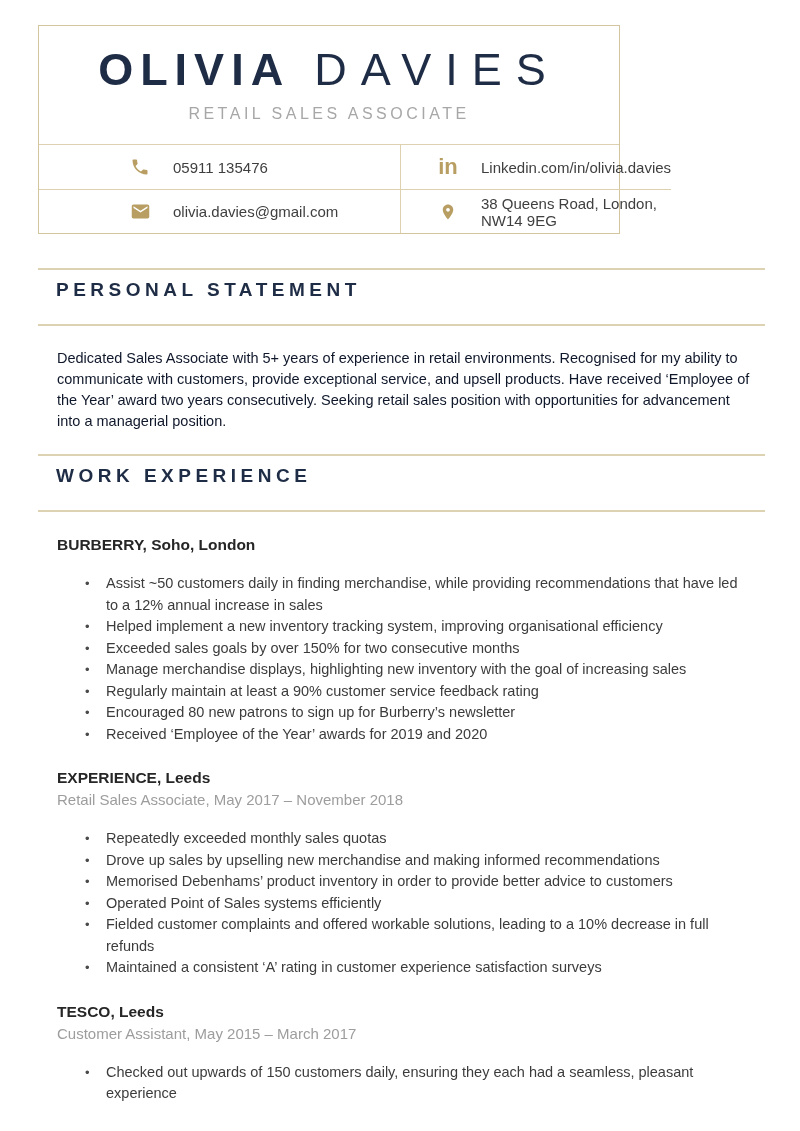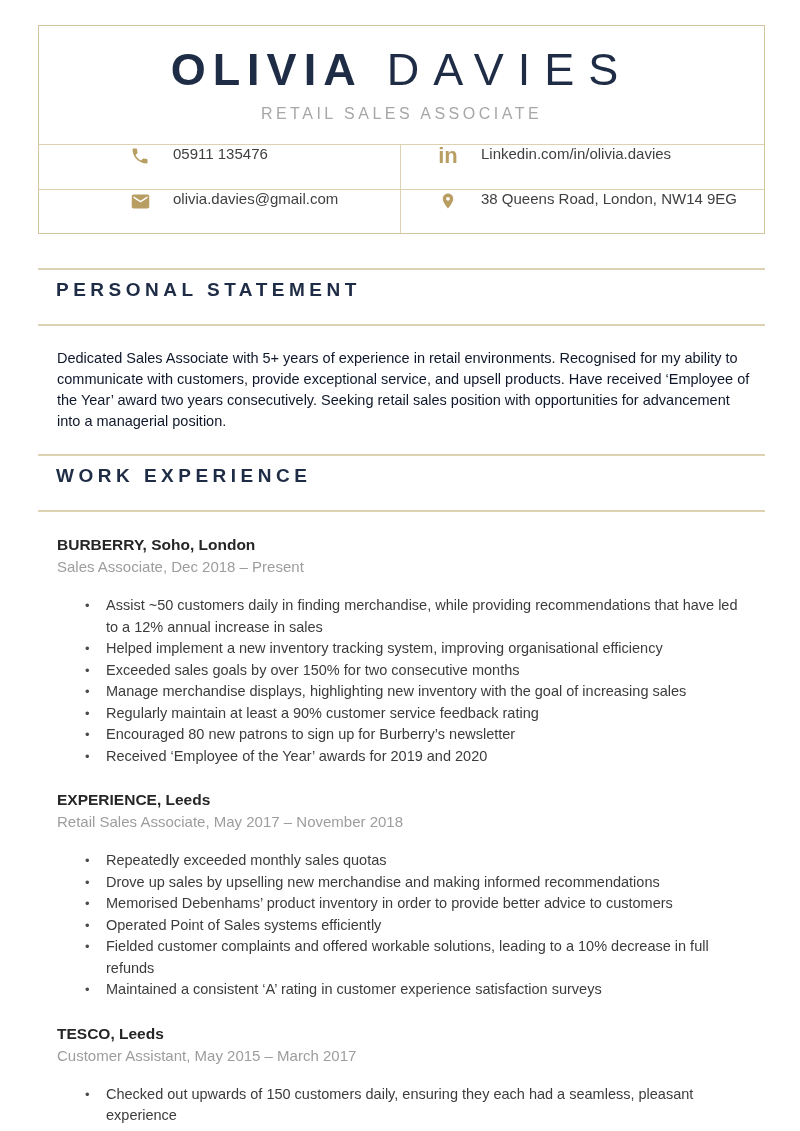--- a/index.html
+++ b/index.html
@@ -10,21 +10,21 @@
     height: 1131px;
     background: #ffffff;
     overflow: hidden;
     font-family: "Liberation Sans", sans-serif;
     color: #3d3d3d;
   }
 
   
   .header-box {
     margin: 25px 35px 0 38px;
-    width: 727px;
+    width: 582px;
     border: 1px solid #d3c59e;
   }
   .name-block {
     text-align: center;
     padding: 19px 0 20px 0;
   }
   .name-line {
     display: flex;
     justify-content: center;
     align-items: baseline;
@@ -45,20 +45,21 @@
   }
 
   
   .contact-grid {
     display: grid;
     grid-template-columns: 362px 1fr;
     border-top: 1px solid #ddd1b0;
   }
   .contact-cell {
     display: flex;
+    align-items: center;
     height: 44px;
     font-size: 15px;
     color: #3f3f3f;
   }
   .contact-cell:nth-child(odd)  { border-right: 1px solid #ddd1b0; padding-left: 90px; }
   .contact-cell:nth-child(even) { padding-left: 36px; }
   .contact-cell:nth-child(n+3)  { border-top: 1px solid #ddd1b0; }
   .contact-icon {
     width: 22px;
     height: 22px;
@@ -185,21 +186,20 @@
   <div class="section section-ps">
     <h2 class="section-heading">PERSONAL STATEMENT</h2>
     <p class="statement">Dedicated Sales Associate with 5+ years of experience in retail environments. Recognised for my ability to communicate with customers, provide exceptional service, and upsell products. Have received ‘Employee of the Year’ award two years consecutively. Seeking retail sales position with opportunities for advancement into a managerial position.</p>
   </div>
 
   <div class="section section-we">
     <h2 class="section-heading">WORK EXPERIENCE</h2>
     <div>
   <div class="job">
     <div class="job-employer">BURBERRY, Soho, London</div>
-    <div class="job-role-dates">Sales Associate, Dec 2018 – Present</div>
     <ul class="job-bullets">
             <li>Assist ~50 customers daily in finding merchandise, while providing recommendations that have led to a 12% annual increase in sales</li>
             <li>Helped implement a new inventory tracking system, improving organisational efficiency</li>
             <li>Exceeded sales goals by over 150% for two consecutive months</li>
             <li>Manage merchandise displays, highlighting new inventory with the goal of increasing sales</li>
             <li>Regularly maintain at least a 90% customer service feedback rating</li>
             <li>Encouraged 80 new patrons to sign up for Burberry’s newsletter</li>
             <li>Received ‘Employee of the Year’ awards for 2019 and 2020</li>
           </ul>
   </div>

